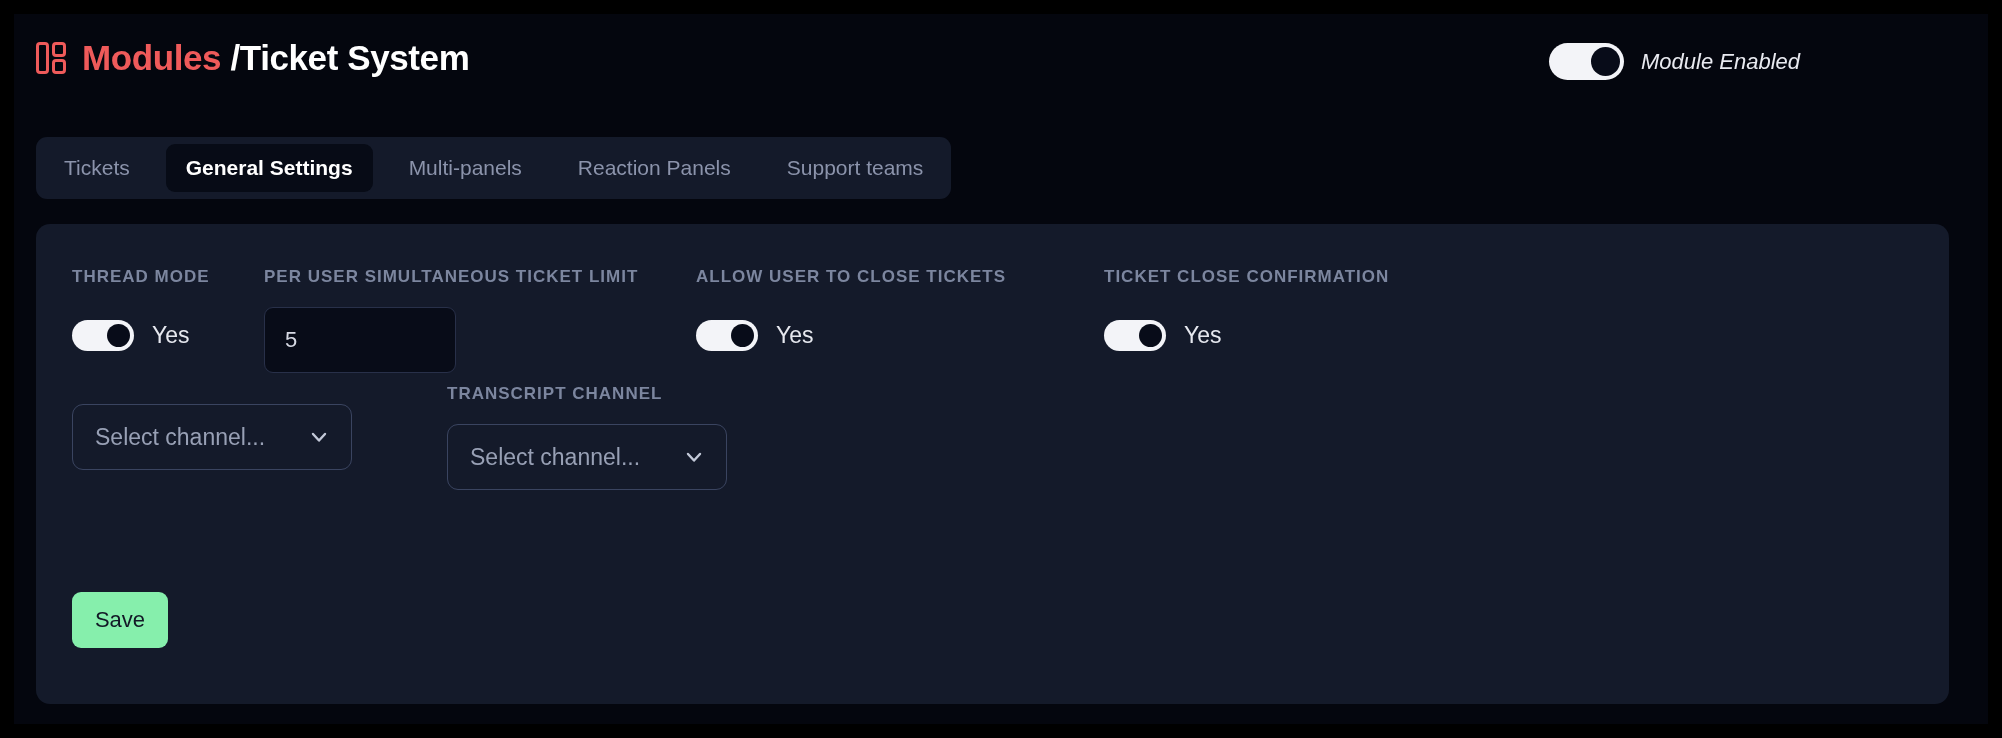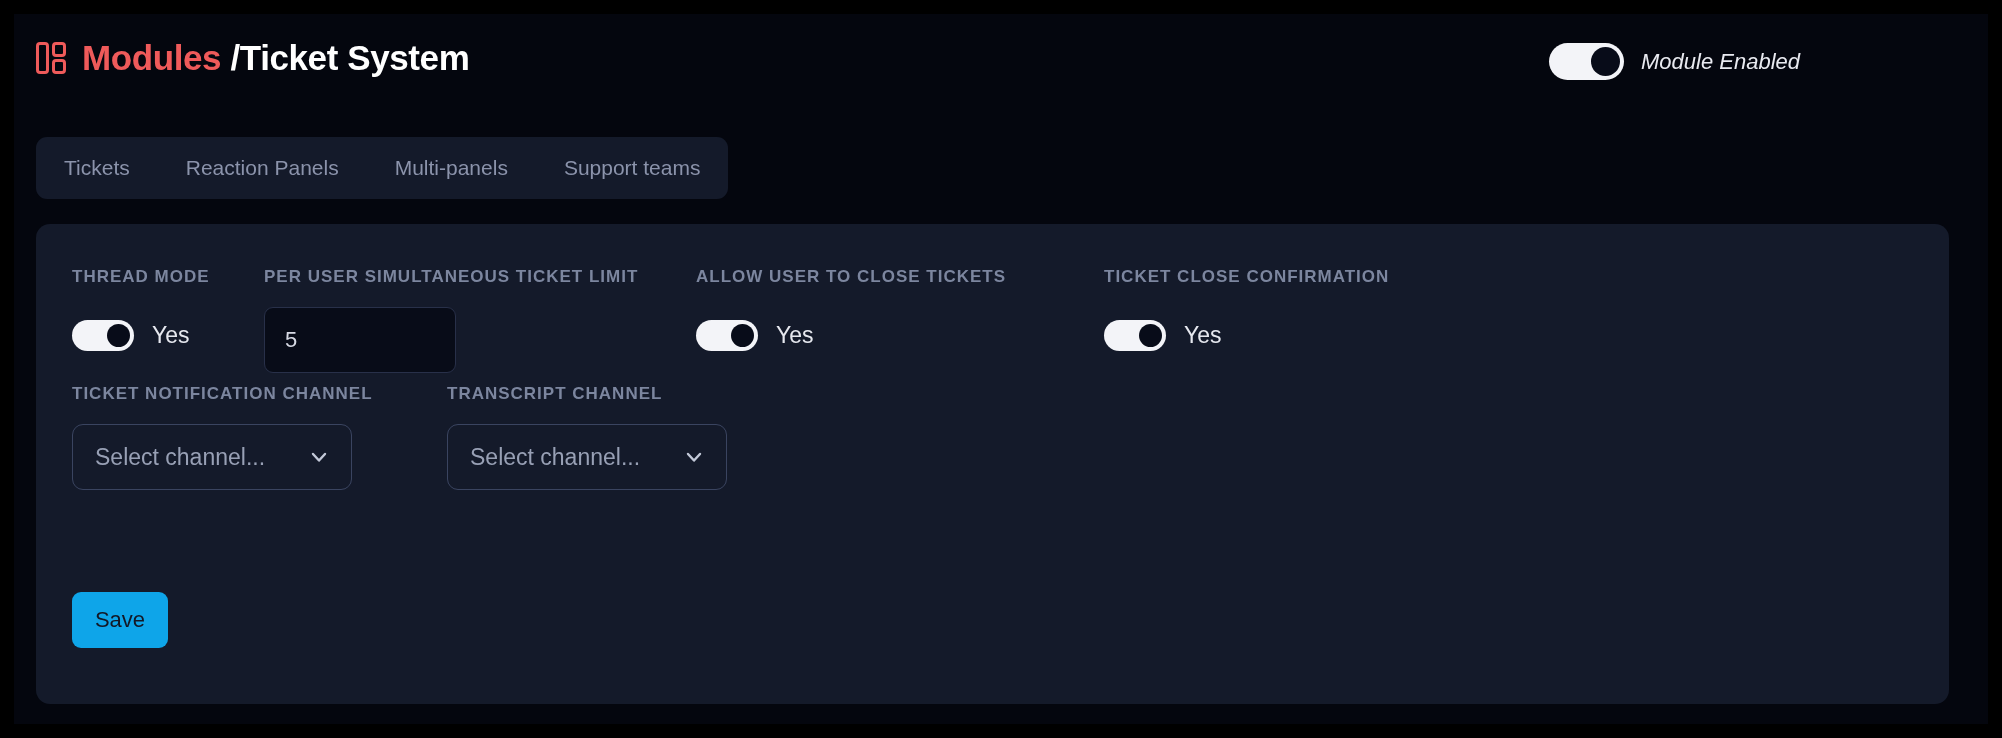--- a/index.html
+++ b/index.html
@@ -229,21 +229,21 @@
     margin-left: auto;
   }
 
   
   .save-btn {
     position: absolute;
     left: 36px;
     top: 368px;
     width: 96px;
     height: 56px;
-    background: #0ea5e9;
+    background: #86efac;
     color: #131826;
     border: none;
     border-radius: 9px;
     font-size: 22px;
     font-family: "Liberation Sans", sans-serif;
     cursor: pointer;
   }
 </style>
 </head>
 <body>
@@ -266,22 +266,23 @@
     <div class="module-toggle-wrap">
       <div class="toggle">
         <div class="knob"></div>
       </div>
       <span class="module-enabled-label">Module Enabled</span>
     </div>
   </div>
 
   <div class="tabbar">
     <div class="tab">Tickets</div>
+    <div class="tab active">General Settings</div>
+    <div class="tab">Multi-panels</div>
     <div class="tab">Reaction Panels</div>
-    <div class="tab">Multi-panels</div>
     <div class="tab">Support teams</div>
   </div>
 
   <div class="panel">
 
     <div class="row-one">
 
       <div class="col col-1">
         <div class="field-label">THREAD MODE</div>
         <div class="control-row">
@@ -314,21 +315,20 @@
             <div class="knob"></div>
           </div>
           <span class="yes-label">Yes</span>
         </div>
       </div>
     </div>
 
     <div class="row-two">
 
       <div class="sel-col sel-col-1">
-        <div class="field-label">TICKET NOTIFICATION CHANNEL</div>
         <div class="select-box">
           <span class="select-placeholder">Select channel...</span>
           <svg class="chev" viewBox="0 0 20 20">
             <polyline points="4,7 10,13.5 16,7" fill="none" stroke="#c3c9d8" stroke-width="2.4" stroke-linecap="round" stroke-linejoin="round"></polyline>
           </svg>
         </div>
       </div>
 
       <div class="sel-col sel-col-2">
         <div class="field-label">TRANSCRIPT CHANNEL</div>

